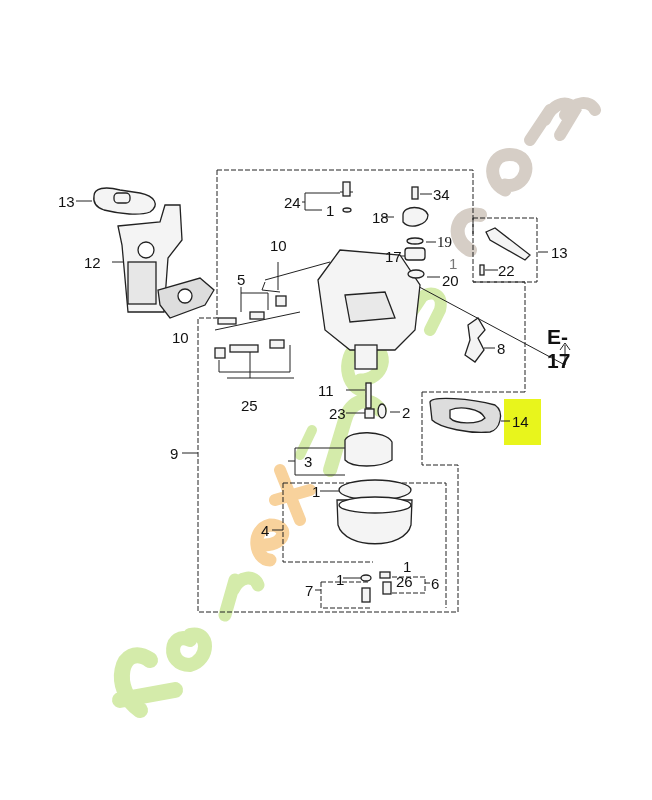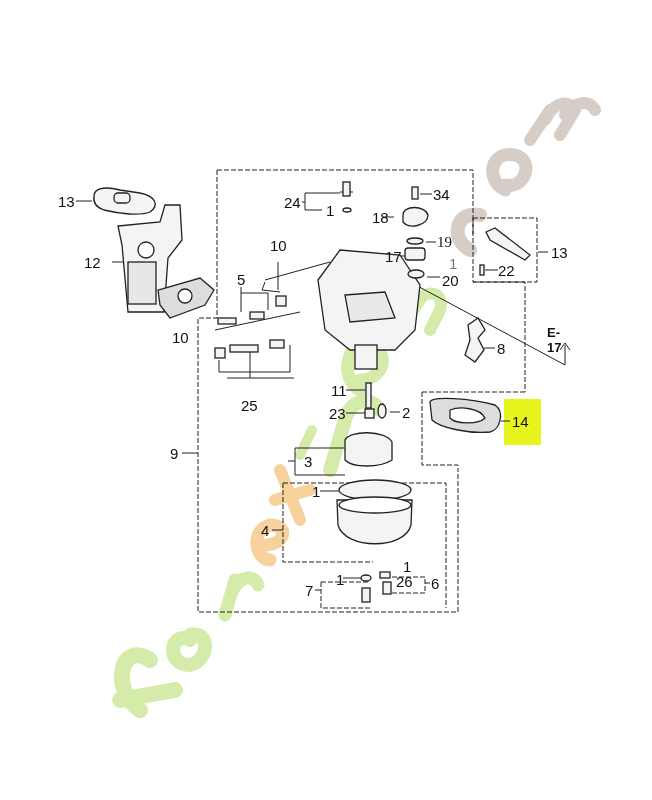--- a/index.html
+++ b/index.html
@@ -1,19 +1,19 @@
 <!DOCTYPE html>
 <html><head>
 <meta charset="utf-8">
 <style>
   html,body{margin:0;padding:0;background:#fff;}
   body{width:652px;height:800px;position:relative;overflow:hidden;font-family:"Liberation Sans",sans-serif;}
   #stage{position:absolute;left:0;top:0;width:544px;height:800px;}
   .lbl{position:absolute;font-family:"Liberation Sans",sans-serif;font-size:15px;color:#111;line-height:1;white-space:nowrap;}
-  .ref{position:absolute;font-family:"Liberation Sans",sans-serif;font-weight:bold;font-size:13px;color:#111;}
+  .ref{position:absolute;font-family:"Liberation Sans",sans-serif;font-weight:bold;font-size:21px;color:#111;}
   .hl{position:absolute;background:#e8f51c;}
   svg{position:absolute;left:0;top:0;}
 </style>
 </head>
 <body>
 
 <div id="stage">
 
   <svg width="652" height="800">
     <g fill="none" stroke-linecap="round">
@@ -157,21 +157,21 @@
   <span class="lbl" style="left:385px;top:249px;">17</span>
   <span class="lbl" style="left:449px;top:256px;color:#777;">1</span>
   <span class="lbl" style="left:442px;top:273px;">20</span>
   <span class="lbl" style="left:551px;top:245px;">13</span>
   <span class="lbl" style="left:498px;top:263px;text-align:right;">22</span>
   <span class="lbl" style="left:270px;top:238px;text-align:right;">10</span>
   <span class="lbl" style="left:237px;top:272px;">5</span>
   <span class="lbl" style="left:241px;top:372px;margin-top:26px;">25</span>
   <span class="lbl" style="left:497px;top:341px;">8</span>
   <span class="ref" style="left:547px;top:325px;">E-17</span>
-  <span class="lbl" style="left:331px;top:383px;">11</span>
+  <span class="lbl" style="left:318px;top:383px;">11</span>
   <span class="lbl" style="left:329px;top:406px;">23</span>
   <span class="lbl" style="left:402px;top:405px;">2</span>
   <span class="lbl" style="left:512px;top:414px;text-align:right;">14</span>
   <span class="lbl" style="left:170px;top:446px;">9</span>
   <span class="lbl" style="left:304px;top:454px;">3</span>
   <span class="lbl" style="left:312px;top:484px;">1</span>
   <span class="lbl" style="left:261px;top:523px;">4</span>
   <span class="lbl" style="left:336px;top:572px;">1</span>
   <span class="lbl" style="left:403px;top:559px;">1</span>
   <span class="lbl" style="left:396px;top:574px;">26</span>

